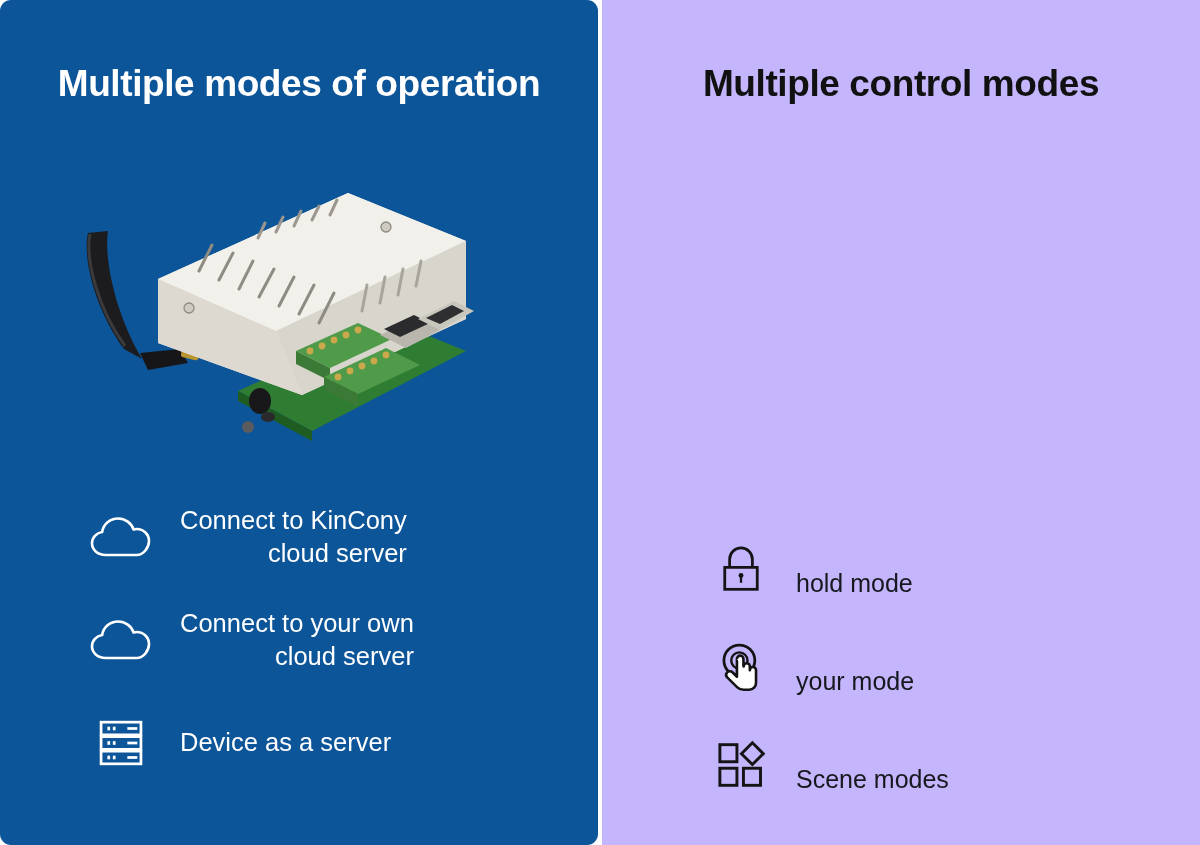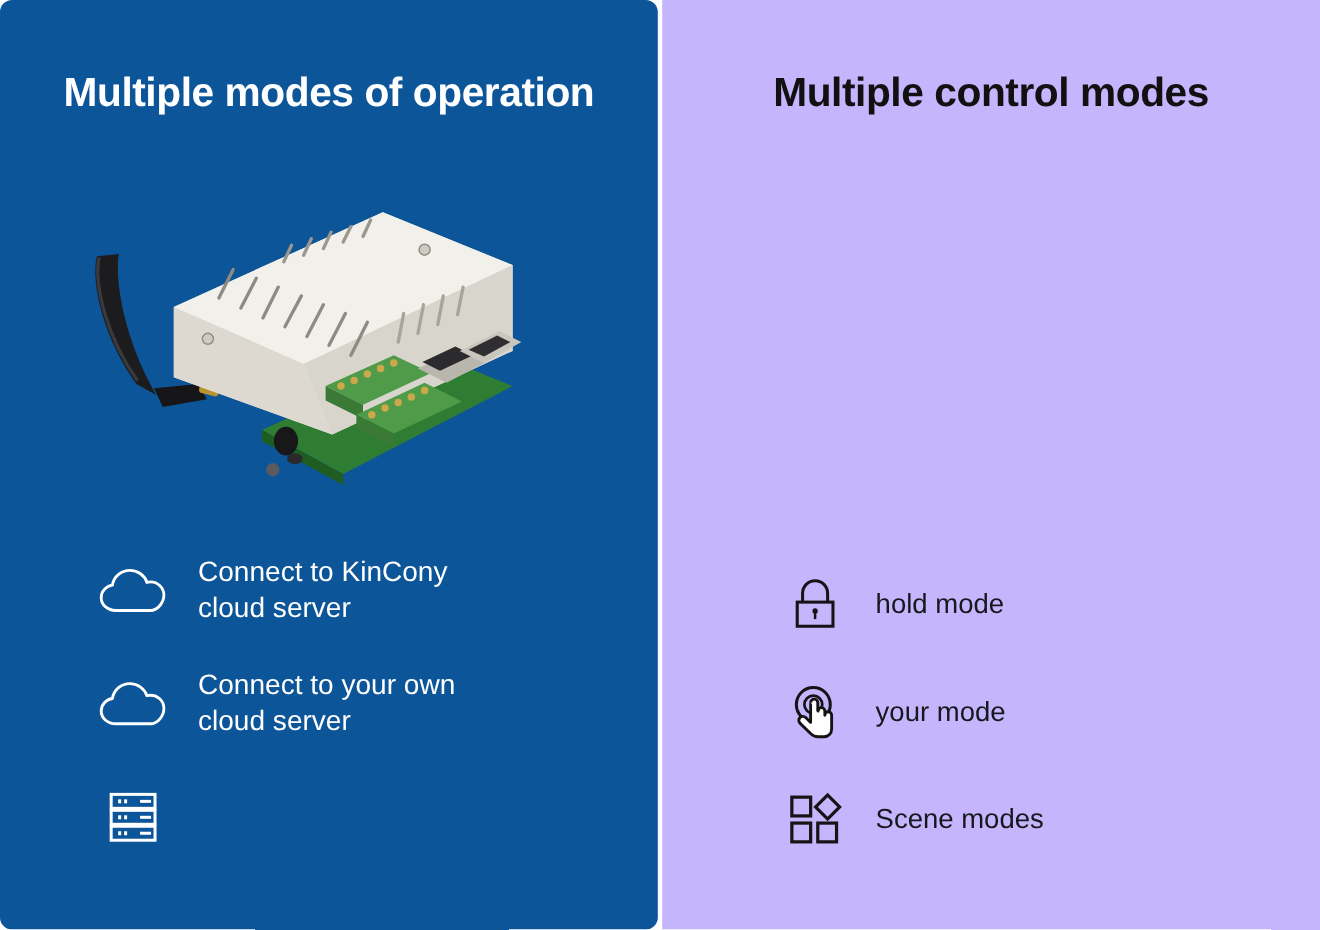--- a/index.html
+++ b/index.html
@@ -41,22 +41,22 @@
   
   .features { position: absolute; left: 0; width: 100%; }
   .features-left { top: 485px; padding-left: 88px; }
   .features-right { top: 500px; padding-left: 110px; }
 
   .feat {
     display: flex;
     align-items: center;
     gap: 26px;
   }
-  .features-left .feat { height: 103px; }
-  .features-right .feat { height: 98px; }
+  .features-left .feat { height: 103px; text-align: right; }
+  .features-right .feat { height: 98px; align-items: flex-end; }
 
   .feat-icon {
     flex: 0 0 auto;
     width: 66px; height: 66px;
     display: flex; align-items: center; justify-content: center;
   }
   .features-right .feat-icon { width: 58px; height: 58px; }
 
   .feat-label {
     color: #ffffff;
@@ -216,20 +216,21 @@
               <rect x="39" y="14.5" width="11" height="3"></rect>
               <rect x="17" y="30" width="3" height="4"></rect>
                 <rect x="23" y="30" width="3" height="4"></rect>
               <rect x="39" y="30.5" width="11" height="3"></rect>
               <rect x="17" y="46" width="3" height="4"></rect>
                 <rect x="23" y="46" width="3" height="4"></rect>
               <rect x="39" y="46.5" width="11" height="3"></rect>
             </g>
           </svg>
         </span>
+        <span class="feat-label">Device as a server</span>
       </div>
 
     </div>
   </section>
 
   <div class="gap"></div>
 
   <section class="panel-right">
 
     <h1 class="title title-right">Multiple control modes</h1>

